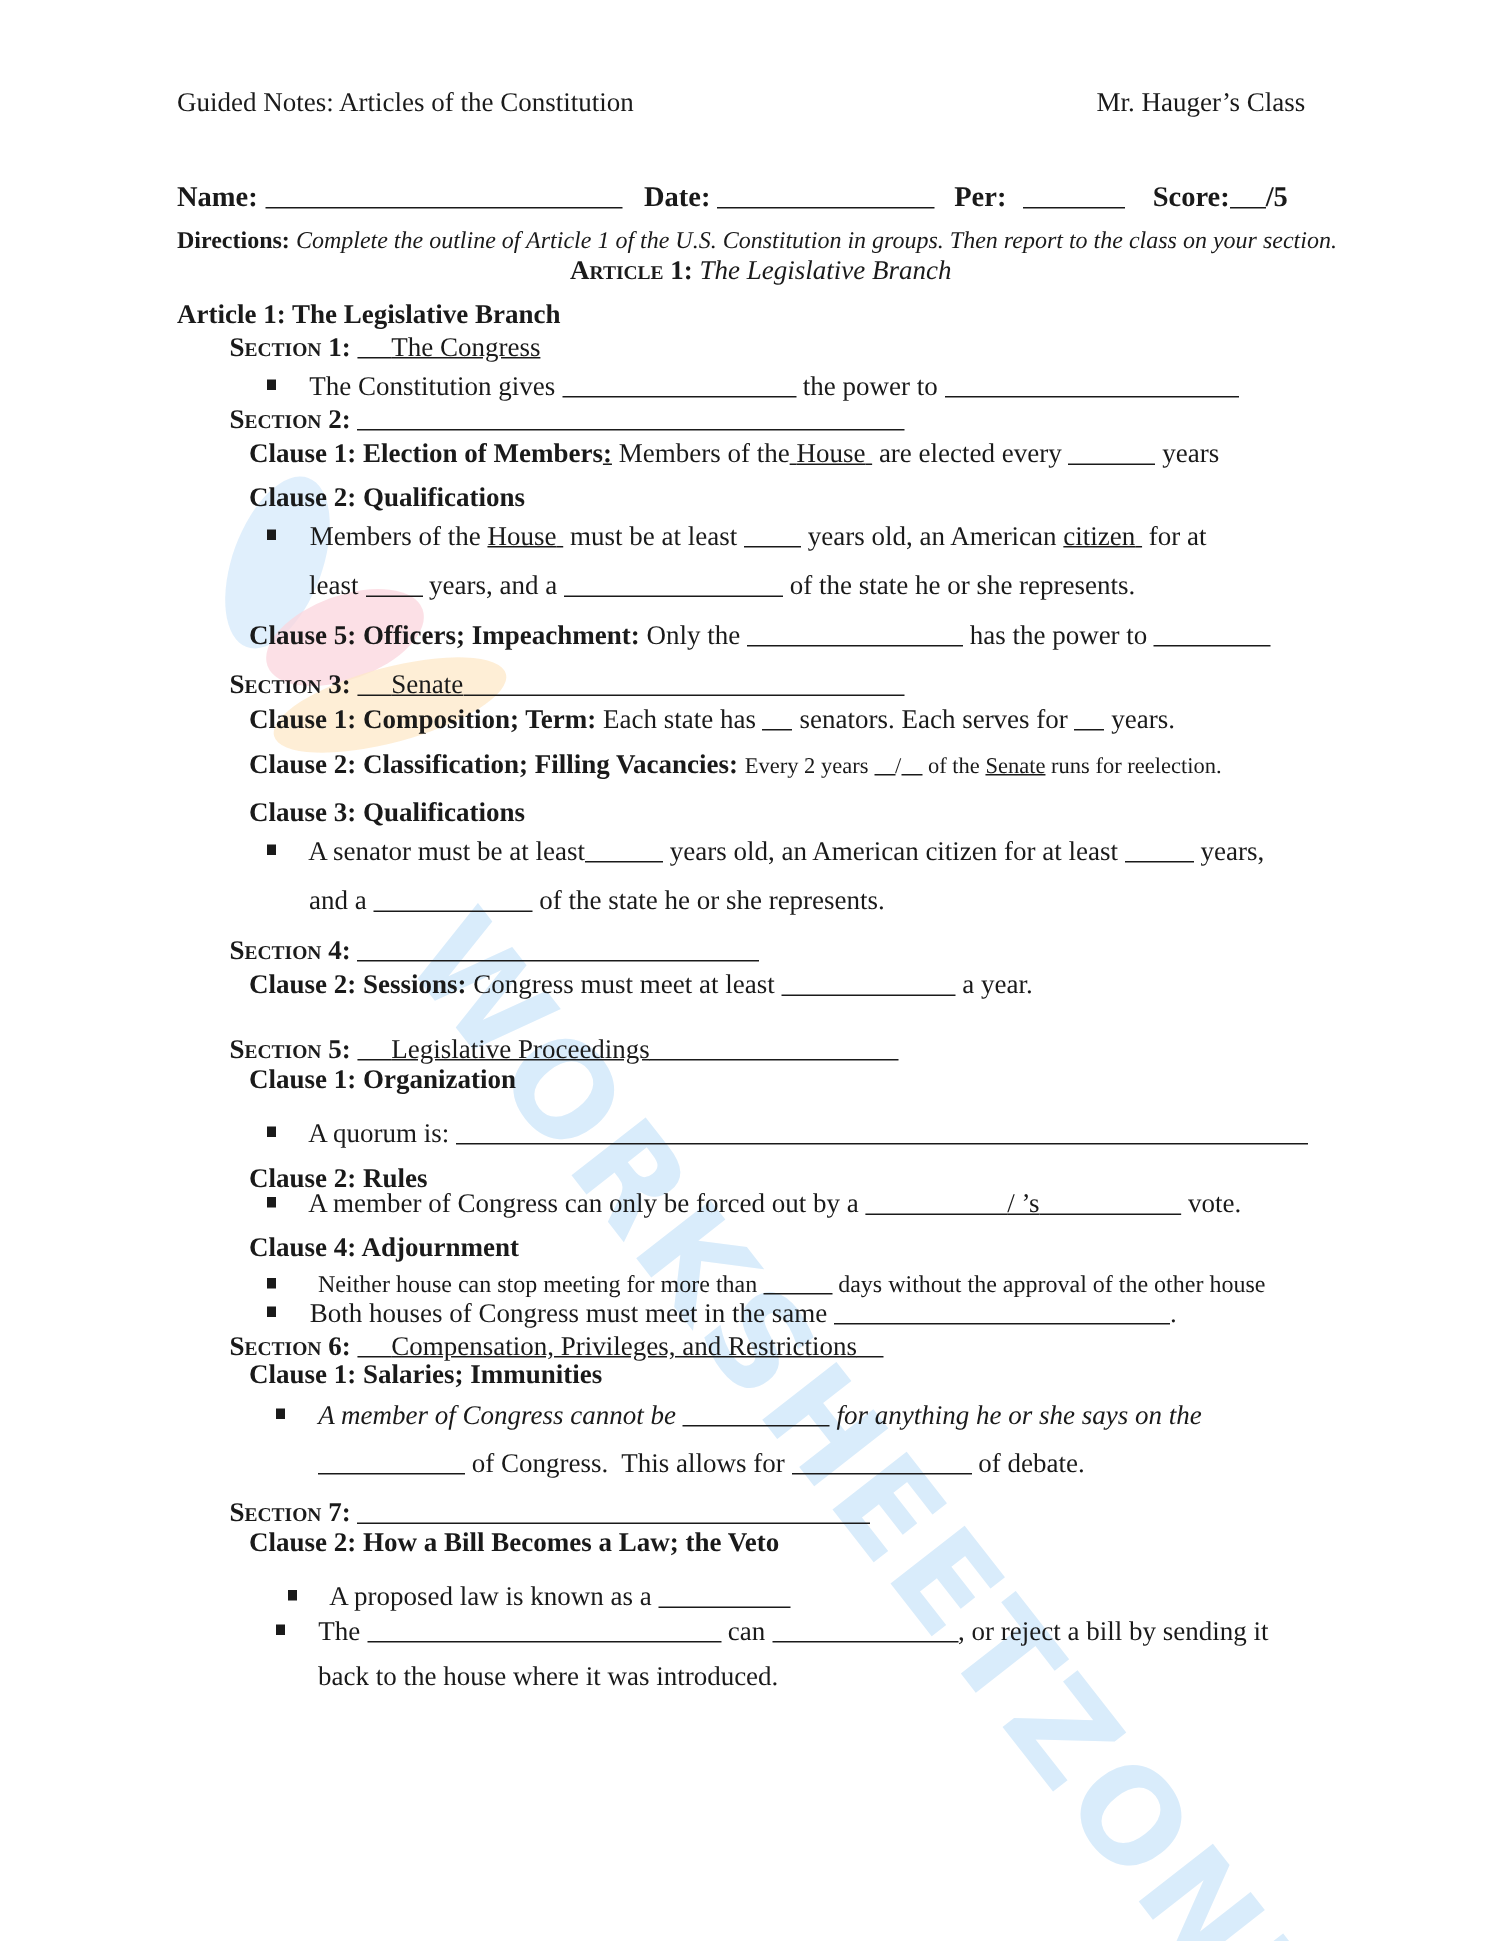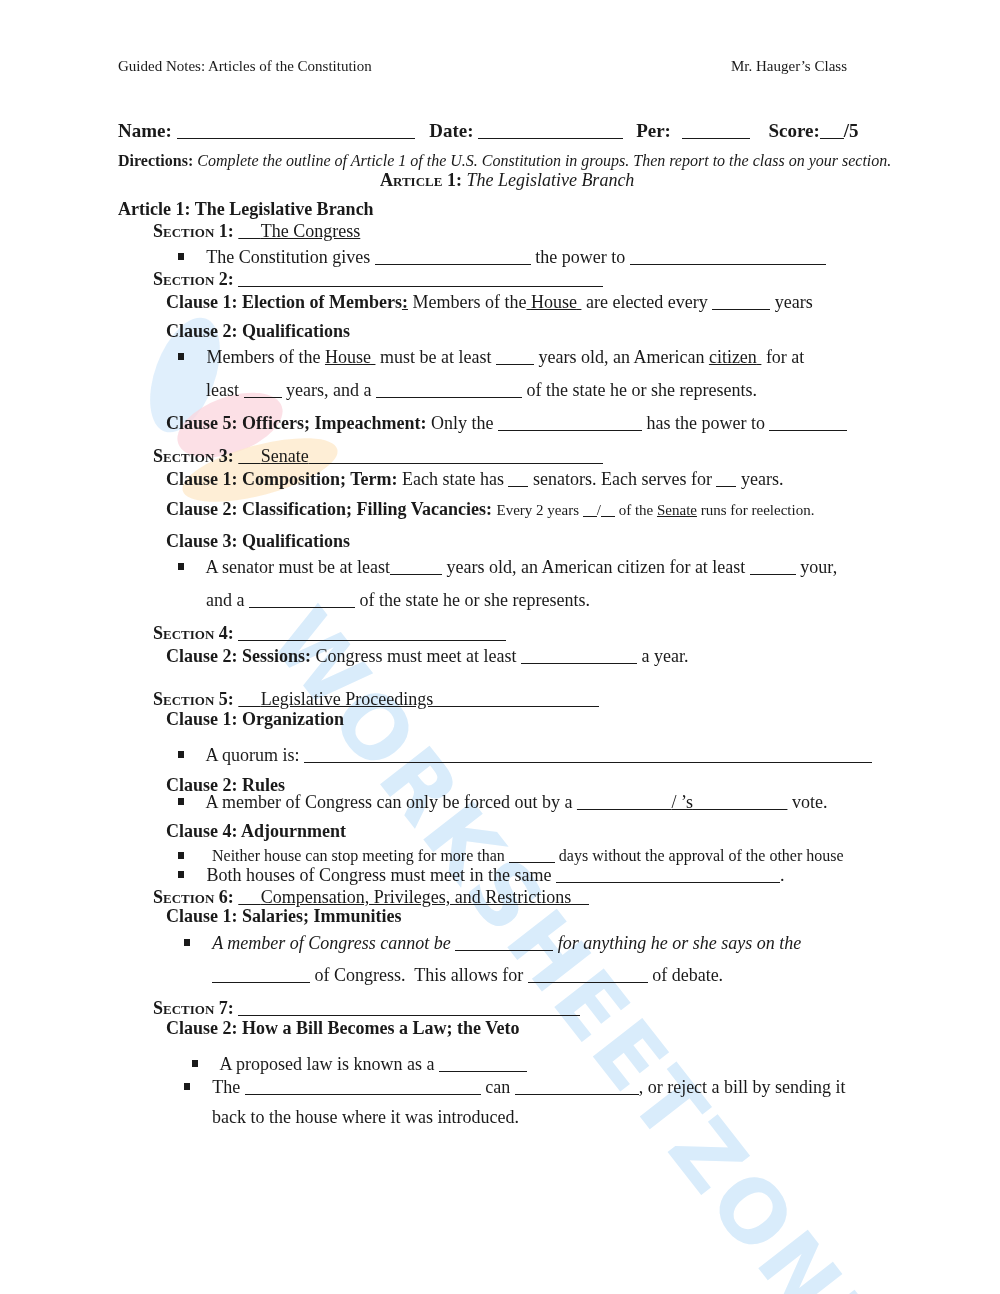--- a/index.html
+++ b/index.html
@@ -1,19 +1,19 @@
 <!DOCTYPE html>
 <html><head>
 <meta charset="utf-8">
 <style>
   html, body { margin:0; padding:0; background:#ffffff; }
   body { width:1000px; height:1294px; position:relative; overflow:hidden;
          font-family:"Liberation Serif","DejaVu Serif",serif; color:#1a1a1a; }
   .abs { position:absolute; white-space:nowrap; }
-  .hdr { font-size:15px; }
+  .hdr { font-size:18px; }
   .b { font-weight:bold; }
   .sc { font-variant:small-caps; font-weight:bold; }
   .it { font-style:italic; }
   .u { text-decoration:underline; }
   .blank { display:inline-block; border-bottom:1.4px solid #1a1a1a; height:1em; vertical-align:baseline; position:relative; top:2px; }
   .bullet { display:inline-block; width:6px; height:7px; background:#1a1a1a; vertical-align:middle; position:relative; top:-2px; }
   .line { font-size:18px; }
   .small { font-size:15px; }
   .tiny { font-size:16px; }
   .wm { position:absolute; pointer-events:none; }
@@ -126,21 +126,21 @@
     <span class="u">Senate</span>
     <span>runs for reelection.</span>
   </span>
 </div>
 <div class="abs line b" style="left:166px;top:531px;">Clause 3: Qualifications</div>
 <div class="abs line" style="left:178px;top:554px;">
   <span class="bullet"></span>&nbsp;&nbsp;&nbsp;&nbsp;
   <span>A senator must be at least</span><span class="blank" style="width:52px;"></span>
   <span>years old, an American citizen for at least</span>
   <span class="blank" style="width:46px;"></span>
-  <span>your,</span>
+  <span>years,</span>
 </div>
 <div class="abs line" style="left:206px;top:587px;">
   <span>and a</span>
   <span class="blank" style="width:106px;"></span>
   <span>of the state he or she represents.</span>
 </div>
 
 <div class="abs line" style="left:153px;top:620px;">
   <span class="sc">Section 4:</span>
   <span class="blank" style="width:268px;"></span>

